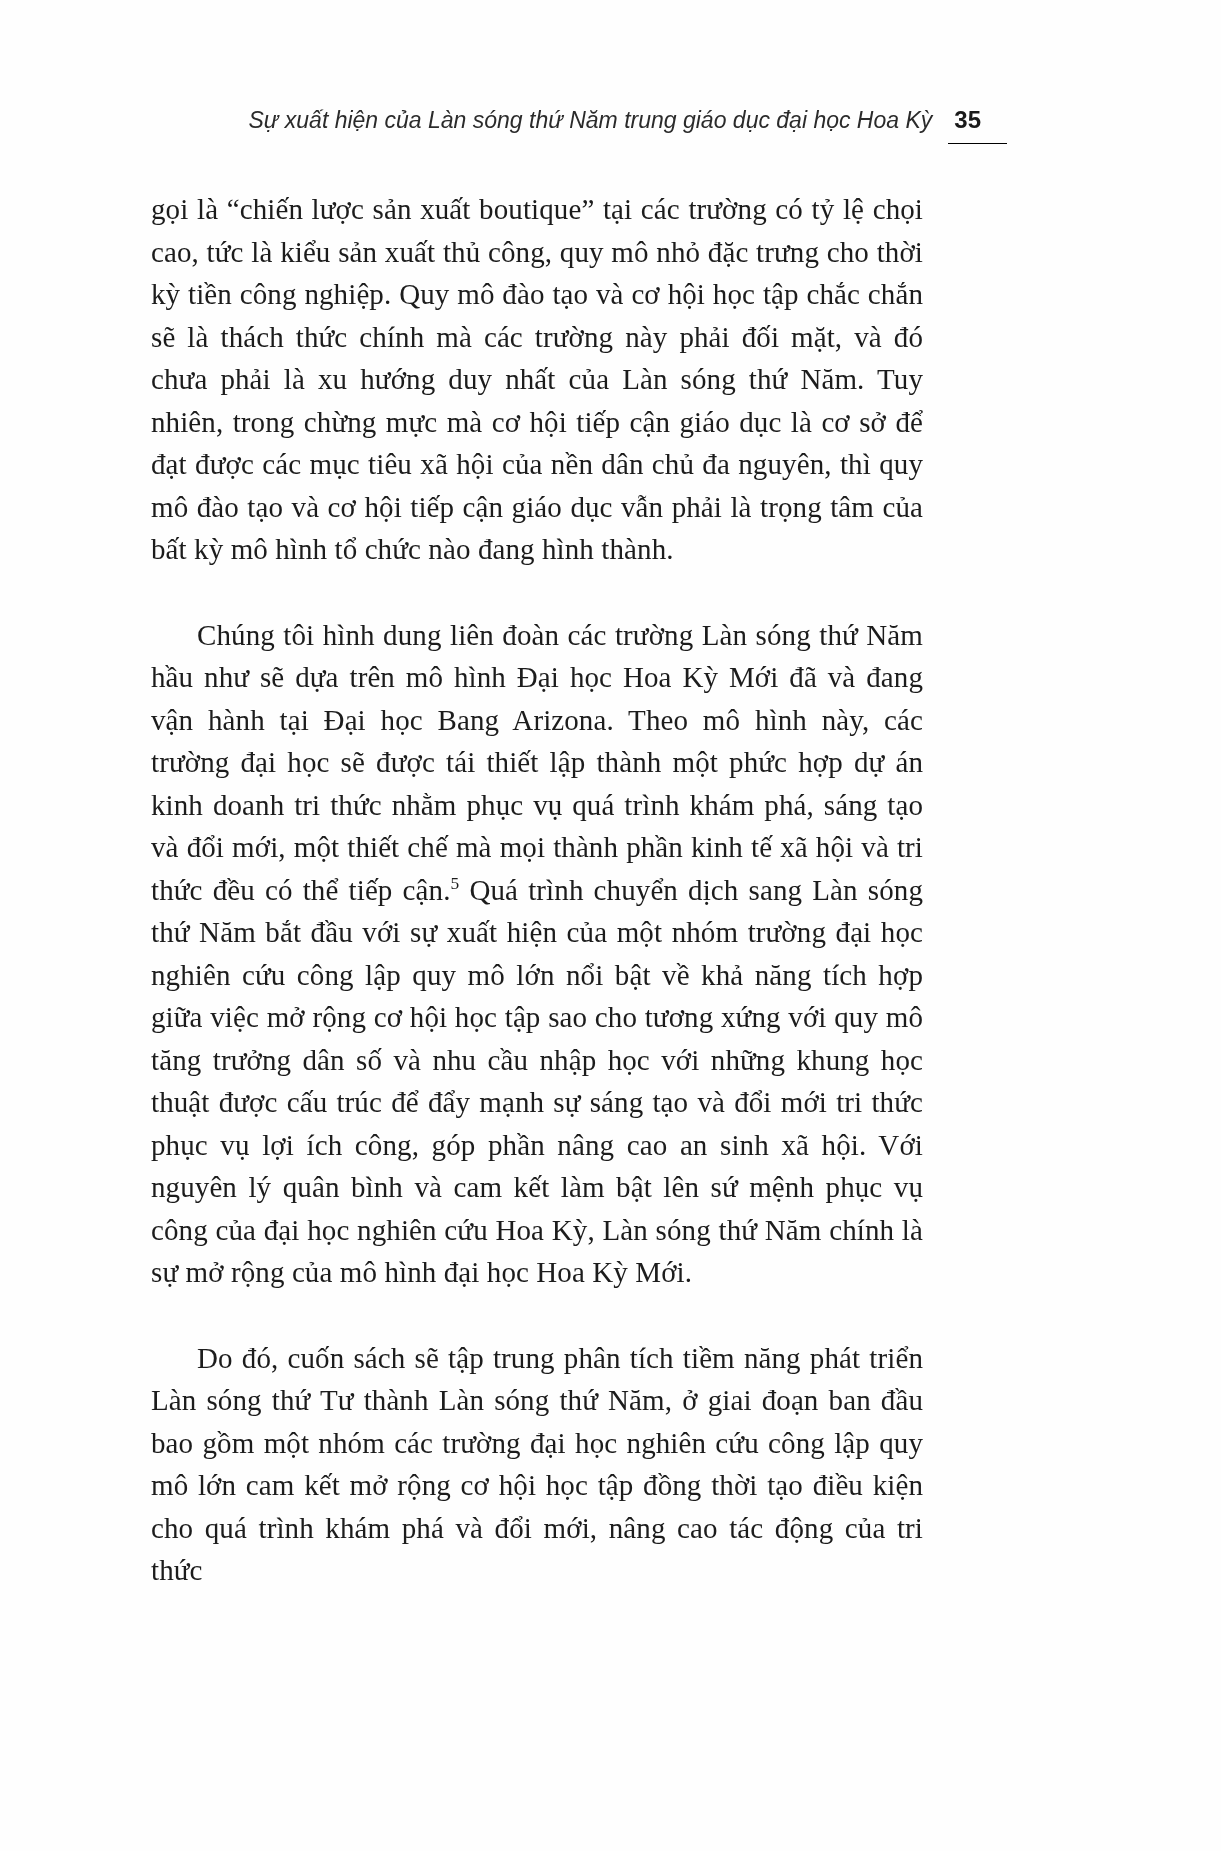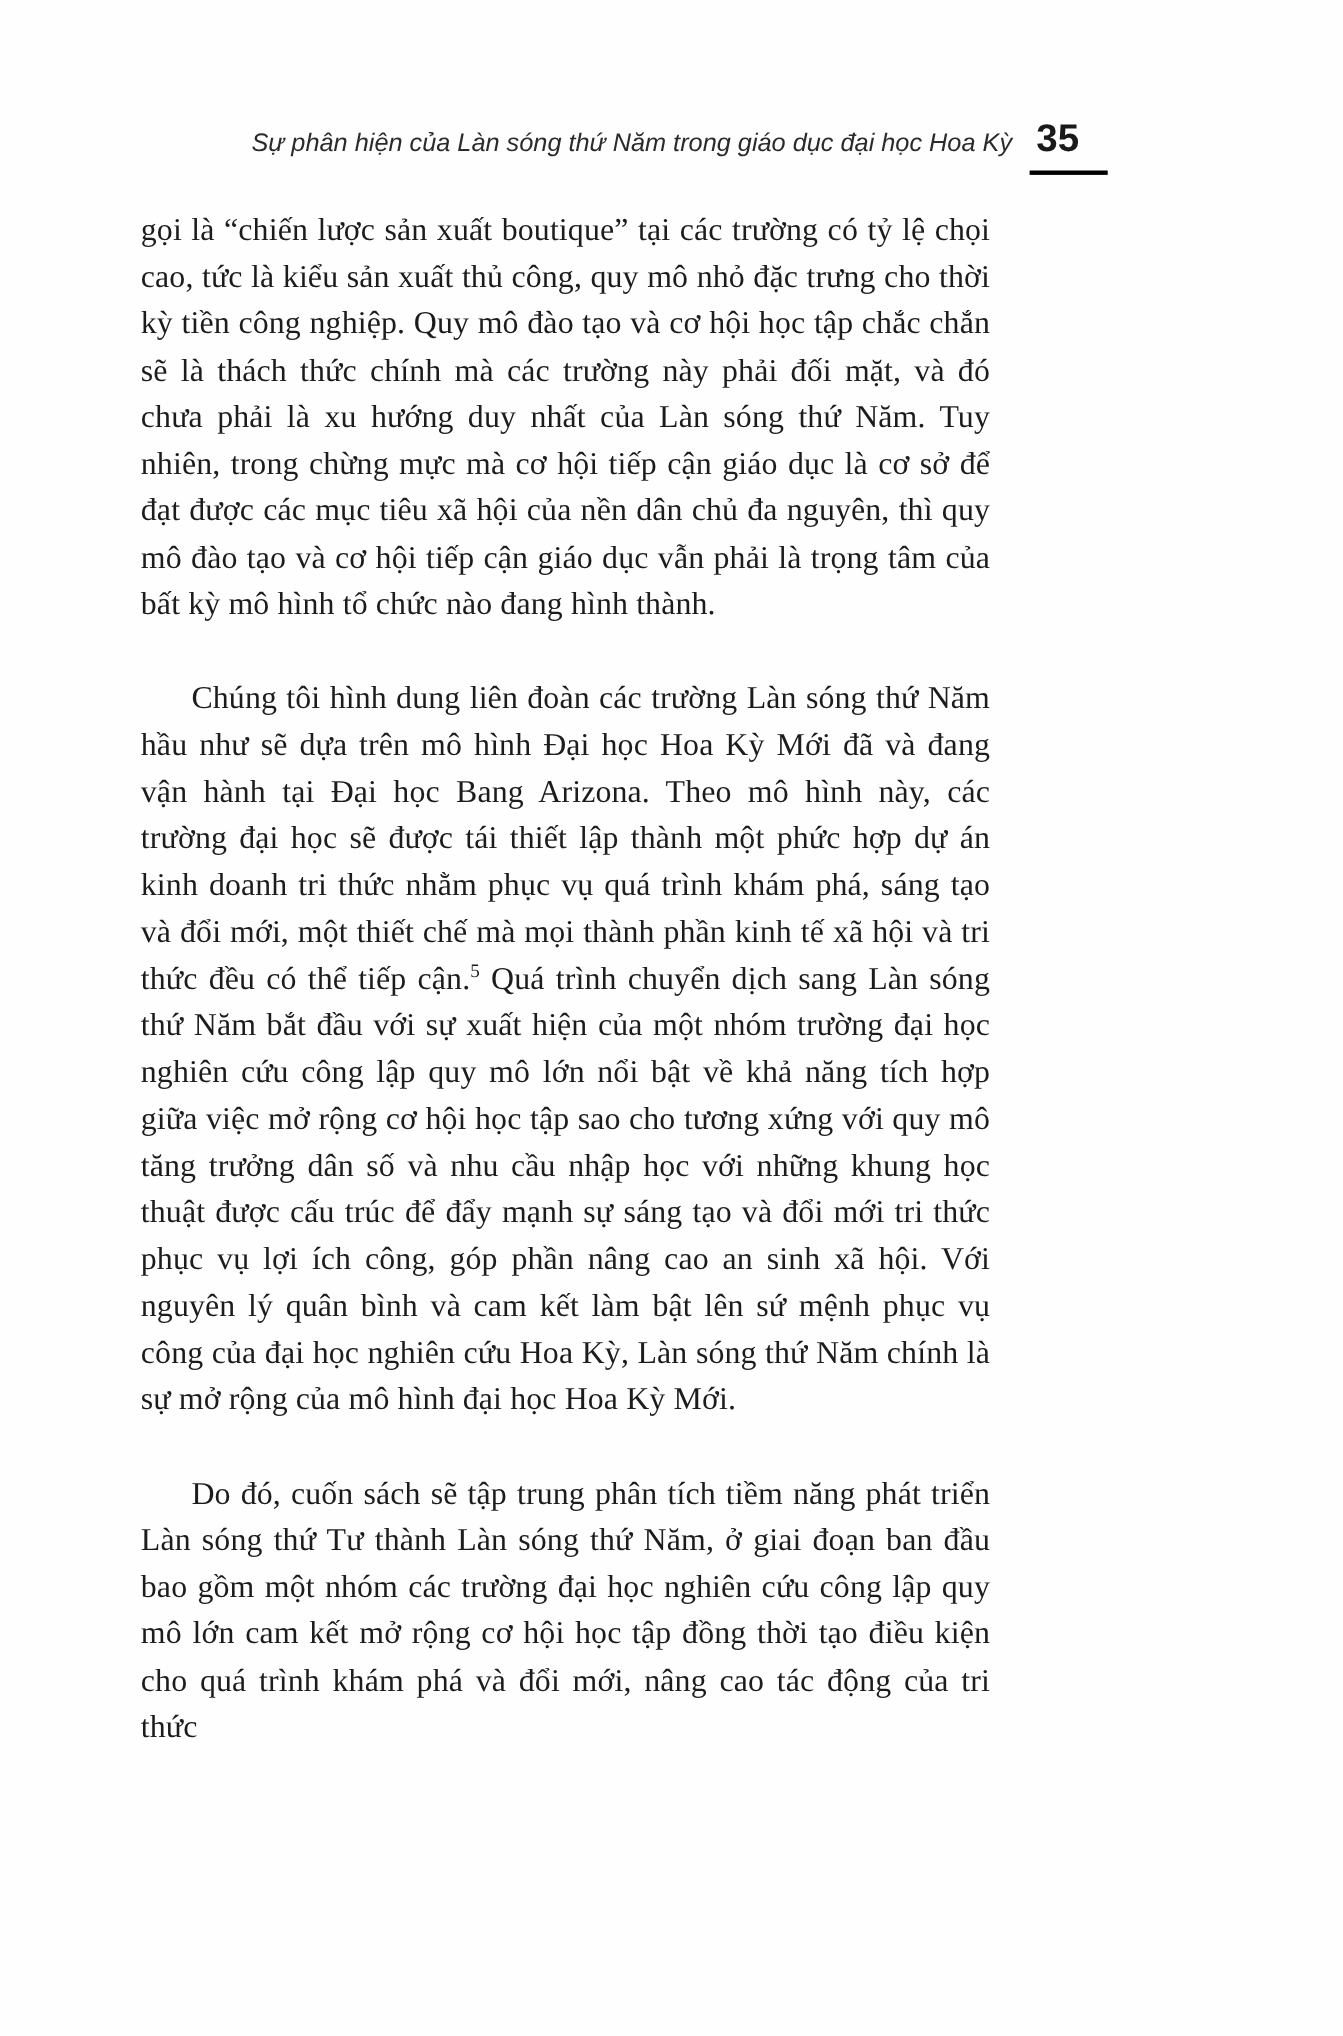--- a/index.html
+++ b/index.html
@@ -27,51 +27,51 @@
   }
   .running-title {
     font-family: "Liberation Sans", sans-serif;
     font-style: italic;
     font-size: 23px;
     color: #2b2b2b;
   }
   .page-number {
     font-family: "Liberation Sans", sans-serif;
     font-weight: bold;
-    font-size: 35px;
+    font-size: 24px;
     color: #1a1a1a;
-    border-bottom: 4px solid #000000;
+    border-bottom: 1px solid #000000;
     padding: 0 26px 9px 6px;
     text-align: right;
   }
   .text-block {
     position: absolute;
     top: 188px;
-    left: 128px;
+    left: 151px;
     width: 772px;
     font-size: 29px;
     line-height: 42.5px;
     text-align: justify;
     letter-spacing: 0.1px;
   }
   .para { margin-bottom: 14px; }
   .para.indent { text-indent: 46px; margin-top: 43px; }
   sup.footnote {
     font-size: 0.6em;
     line-height: 0;
     vertical-align: super;
   }
 </style>
 </head>
 <body>
 
 <div class="page">
 
   <header class="running-header">
-    <span class="running-title">Sự phân hiện của Làn sóng thứ Năm trong giáo dục đại học Hoa Kỳ</span>
+    <span class="running-title">Sự xuất hiện của Làn sóng thứ Năm trung giáo dục đại học Hoa Kỳ</span>
     <span class="page-number">35</span>
   </header>
 
   <main class="text-block">
 
     <p class="para">gọi là “chiến lược sản xuất boutique” tại các trường có tỷ lệ chọi cao, tức là kiểu sản xuất thủ công, quy mô nhỏ đặc trưng cho thời kỳ tiền công nghiệp. Quy mô đào tạo và cơ hội học tập chắc chắn sẽ là thách thức chính mà các trường này phải đối mặt, và đó chưa phải là xu hướng duy nhất của Làn sóng thứ Năm. Tuy nhiên, trong chừng mực mà cơ hội tiếp cận giáo dục là cơ sở để đạt được các mục tiêu xã hội của nền dân chủ đa nguyên, thì quy mô đào tạo và cơ hội tiếp cận giáo dục vẫn phải là trọng tâm của bất kỳ mô hình tổ chức nào đang hình thành.</p>
 
     <p class="para indent"><span>Chúng tôi hình dung liên đoàn các trường Làn sóng thứ Năm hầu như sẽ dựa trên mô hình Đại học Hoa Kỳ Mới đã và đang vận hành tại Đại học Bang Arizona. Theo mô hình này, các trường đại học sẽ được tái thiết lập thành một phức hợp dự án kinh doanh tri thức nhằm phục vụ quá trình khám phá, sáng tạo và đổi mới, một thiết chế mà mọi thành phần kinh tế xã hội và tri thức đều có thể tiếp cận.</span><sup class="footnote">5</sup><span> Quá trình chuyển dịch sang Làn sóng thứ Năm bắt đầu với sự xuất hiện của một nhóm trường đại học nghiên cứu công lập quy mô lớn nổi bật về khả năng tích hợp giữa việc mở rộng cơ hội học tập sao cho tương xứng với quy mô tăng trưởng dân số và nhu cầu nhập học với những khung học thuật được cấu trúc để đẩy mạnh sự sáng tạo và đổi mới tri thức phục vụ lợi ích công, góp phần nâng cao an sinh xã hội. Với nguyên lý quân bình và cam kết làm bật lên sứ mệnh phục vụ công của đại học nghiên cứu Hoa Kỳ, Làn sóng thứ Năm chính là sự mở rộng của mô hình đại học Hoa Kỳ Mới.</span></p>
 
     <p class="para indent">Do đó, cuốn sách sẽ tập trung phân tích tiềm năng phát triển Làn sóng thứ Tư thành Làn sóng thứ Năm, ở giai đoạn ban đầu bao gồm một nhóm các trường đại học nghiên cứu công lập quy mô lớn cam kết mở rộng cơ hội học tập đồng thời tạo điều kiện cho quá trình khám phá và đổi mới, nâng cao tác động của tri thức</p>

